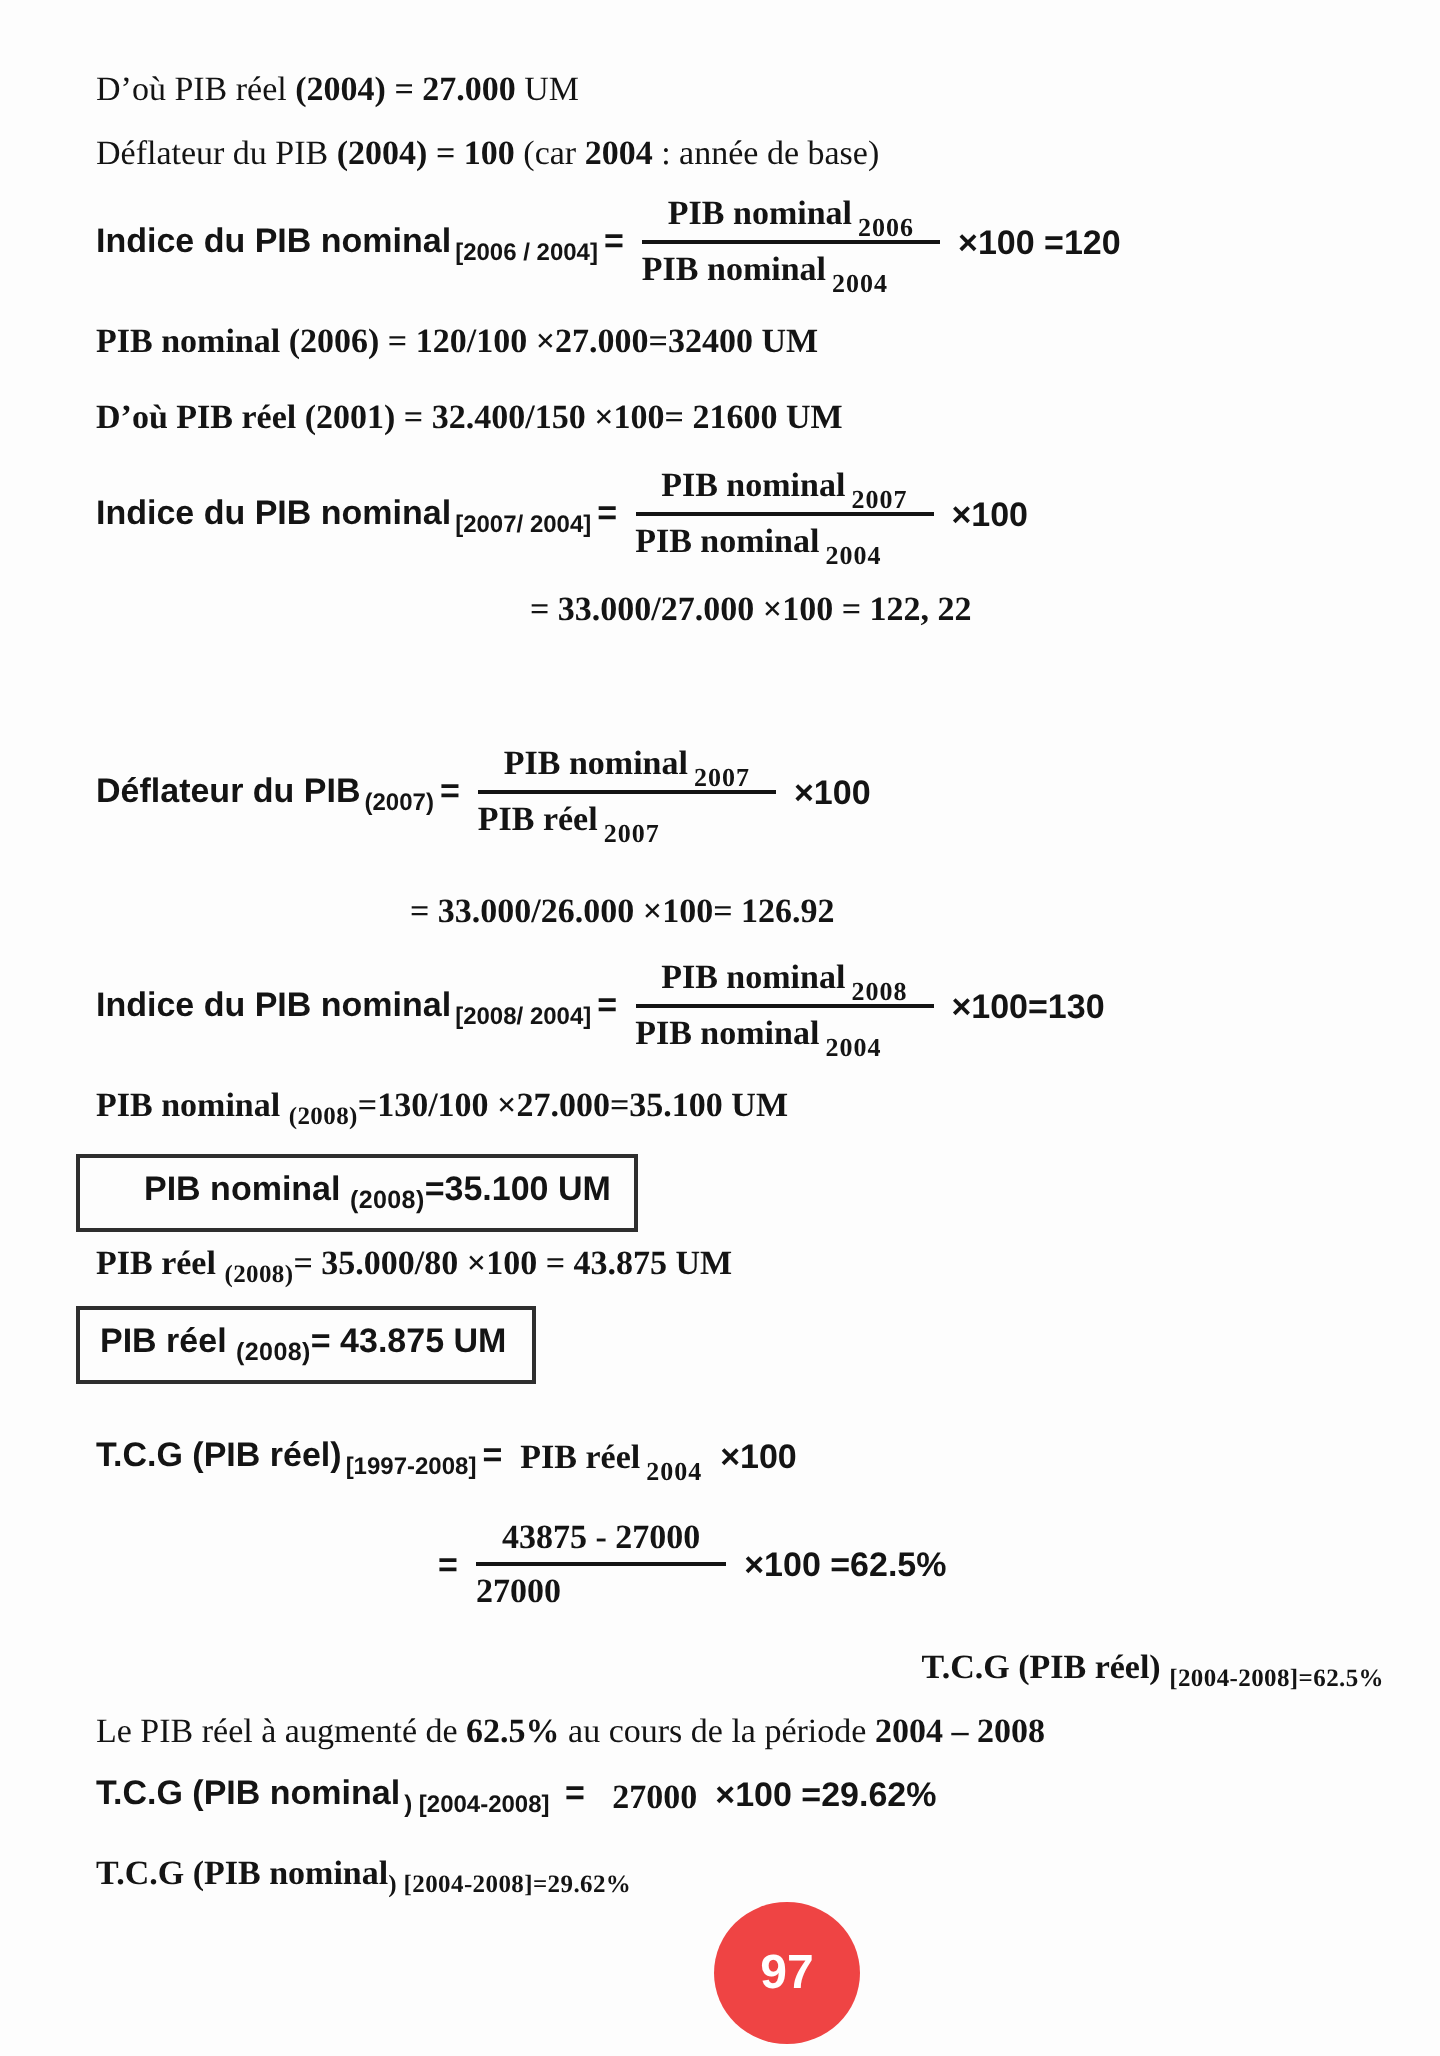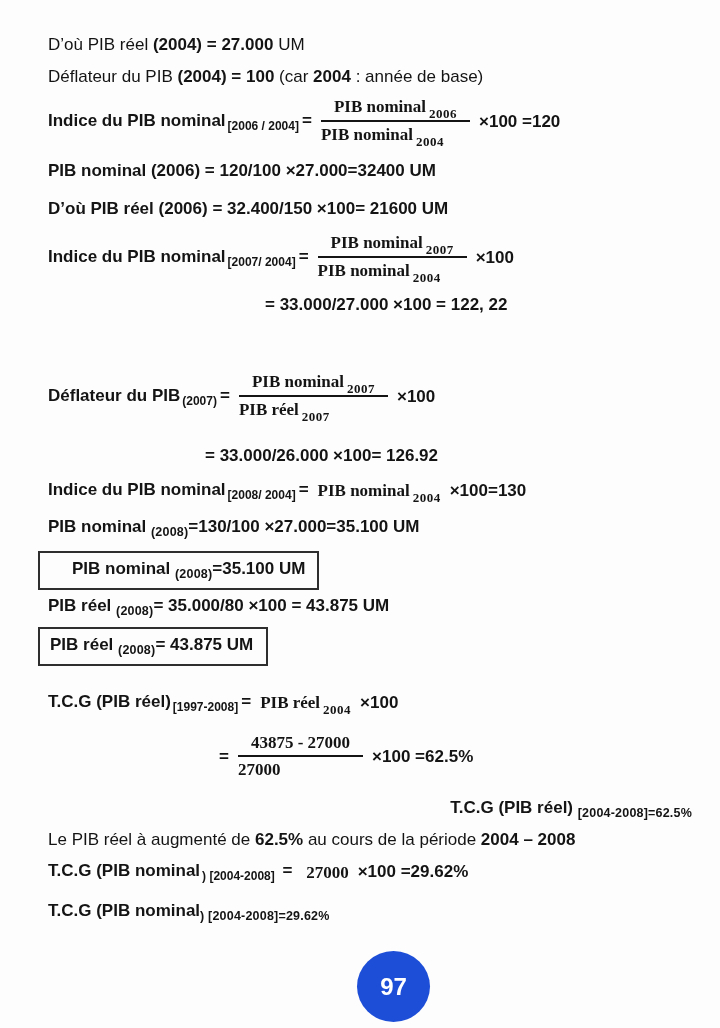--- a/index.html
+++ b/index.html
@@ -3,41 +3,41 @@
 <meta charset="utf-8">
 <title>Document</title>
 <style>
   html,body{margin:0;padding:0;background:#e8e8e8;}
   .page{
     width:720px;height:1028px;background:#fdfdfd;position:relative;overflow:hidden;
     color:#141414;font-family:"Liberation Sans",sans-serif;margin:0 auto;
   }
   .doc{padding:34px 28px 0 48px;}
   p{margin:0;}
-  .tline{font-size:17px;line-height:21px;font-weight:400;}
+  .tline{font-size:17px;line-height:21px;font-weight:400;font-family:Liberation Serif, serif;}
   .bd{font-weight:700;}
   .rg{font-weight:400;}
   .keepsp{white-space:pre;}
   .lsub{font-size:12.5px;position:relative;top:4px;font-weight:700;letter-spacing:.2px;}
   
   .frow{display:flex;align-items:center;font-size:17px;font-weight:700;line-height:21px;}
   .flabel{white-space:pre;}
   .fsub{font-size:12px;position:relative;top:4px;margin:0 3px 0 2px;}
   .frac{display:inline-flex;flex-direction:column;align-items:flex-start;
         font-family:"Liberation Serif",serif;margin:0 9px;}
   .num{border-bottom:2.5px solid #141414;padding:0 13px 2px 13px;white-space:pre;}
   .den{padding-top:2px;white-space:pre;}
   .ysub{font-size:13px;position:relative;top:6px;margin-left:3px;letter-spacing:.5px;}
   .ftail{white-space:pre;}
   
   .boxed{display:inline-block;border:2px solid #2e2e2e;padding:5px 12px 7px 10px;
          margin-left:-10px;font-size:17px;line-height:21px;font-weight:700;}
   
   .badge{position:absolute;left:357px;top:951px;width:73px;height:71px;border-radius:50%;
-         background:#1d4ed8;color:#ffffff;display:flex;align-items:center;justify-content:center;
+         background:#ef4444;color:#ffffff;display:flex;align-items:center;justify-content:center;
          font-size:24px;font-weight:700;}
 </style>
 </head>
 <body>
 
 <div class="page">
   <div class="doc">
 
     <p class="tline" style="margin-bottom:11px;"><span class="rg keepsp">D’où PIB réel </span><span class="bd keepsp">(2004) = 27.000</span><span class="rg keepsp"> UM</span></p>
 
@@ -47,21 +47,21 @@
       <span class="flabel"><span>Indice du PIB nominal</span><span class="fsub">[2006 / 2004]</span><span class="keepsp">=</span></span>
       <span class="frac">
         <span class="num"><span>PIB nominal</span><span class="ysub">2006</span></span>
         <span class="den"><span>PIB nominal</span><span class="ysub">2004</span></span>
       </span>
       <span class="ftail">×100 =120</span>
     </div>
 
     <p class="tline bd" style="margin-bottom:17px;">PIB nominal (2006) = 120/100 ×27.000=32400 UM</p>
 
-    <p class="tline bd" style="margin-bottom:13px;">D’où PIB réel (2006) = 32.400/150 ×100= 21600 UM</p>
+    <p class="tline bd" style="margin-bottom:13px;">D’où PIB réel (2001) = 32.400/150 ×100= 21600 UM</p>
 
     <div class="frow" style="margin-bottom:12px;">
       <span class="flabel"><span>Indice du PIB nominal</span><span class="fsub">[2007/ 2004]</span><span class="keepsp">=</span></span>
       <span class="frac">
         <span class="num"><span>PIB nominal</span><span class="ysub">2007</span></span>
         <span class="den"><span>PIB nominal</span><span class="ysub">2004</span></span>
       </span>
       <span class="ftail">×100</span>
     </div>
 
@@ -74,20 +74,21 @@
         <span class="den"><span>PIB réel</span><span class="ysub">2007</span></span>
       </span>
       <span class="ftail">×100</span>
     </div>
 
     <p class="tline bd" style="margin-bottom:12px;margin-left:157px;">= 33.000/26.000 ×100= 126.92</p>
 
     <div class="frow" style="margin-bottom:14px;">
       <span class="flabel"><span>Indice du PIB nominal</span><span class="fsub">[2008/ 2004]</span><span class="keepsp">=</span></span>
       <span class="frac">
+        <span class="num"><span>PIB nominal</span><span class="ysub">2008</span></span>
         <span class="den"><span>PIB nominal</span><span class="ysub">2004</span></span>
       </span>
       <span class="ftail">×100=130</span>
     </div>
 
     <p class="tline bd" style="margin-bottom:12px;"><span class="keepsp">PIB nominal </span><span class="lsub">(2008)</span><span class="keepsp">=130/100 ×27.000=35.100 UM</span></p>
 
     <div style="margin-bottom:5px;">
       <div class="boxed" style="min-width:232px;padding-left:32px;"><span class="keepsp">PIB nominal </span><span class="lsub">(2008)</span><span class="keepsp">=35.100 UM</span></div>
     </div>

